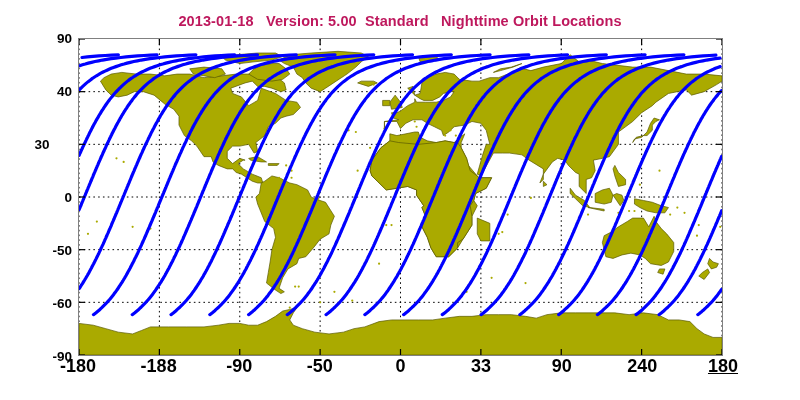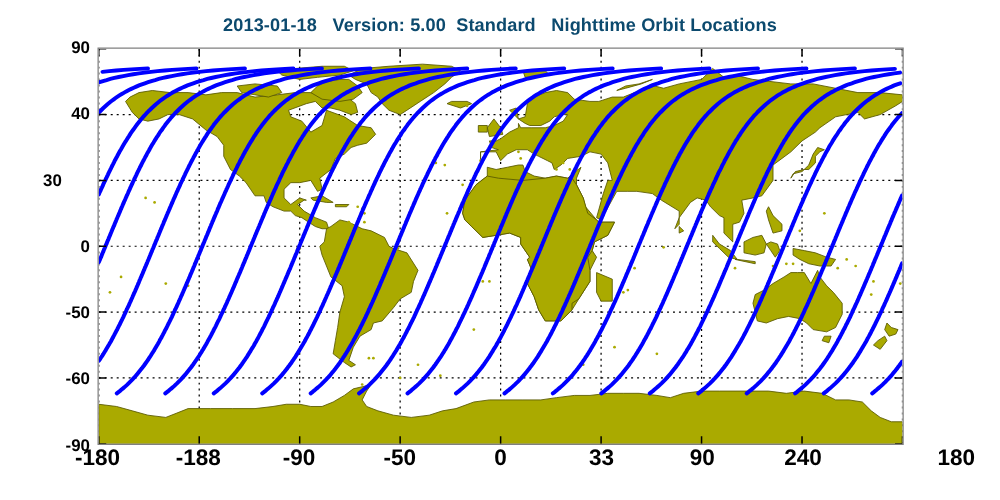--- a/index.html
+++ b/index.html
@@ -2,21 +2,21 @@
 <html><head>
 <meta charset="utf-8">
 <style>
   html,body{margin:0;padding:0;background:#ffffff;}
   body{width:800px;height:400px;overflow:hidden;
        font-family:"Liberation Sans",sans-serif;}
   #root{position:relative;width:800px;height:400px;background:#ffffff;}
 
   #title{
     position:absolute;left:0;top:13px;width:800px;
-    text-align:center;font-size:14.5px;font-weight:bold;color:#0c4a6e;
+    text-align:center;font-size:14.5px;font-weight:bold;color:#be185d;
     letter-spacing:.1px;white-space:pre;
   }
 
   #plotframe{
     position:absolute;left:78px;top:38px;width:645px;height:318px;
     border:1.5px solid #808080;box-sizing:border-box;background:#ffffff;
   }
   #plotclip{position:absolute;inset:0;overflow:hidden;}
   #mapsvg{position:absolute;left:0;top:0;width:100%;height:100%;display:block;}
 
@@ -223,16 +223,16 @@
     </div>
   <div id="xlabels">
       <div class="xtlabel" style="left: 78px;">-180</div>
       <div class="xtlabel" style="left: 158.625px;">-188</div>
       <div class="xtlabel" style="left: 239.25px;">-90</div>
       <div class="xtlabel" style="left: 319.875px;">-50</div>
       <div class="xtlabel" style="left: 400.5px;">0</div>
       <div class="xtlabel" style="left: 481.125px;">33</div>
       <div class="xtlabel" style="left: 561.75px;">90</div>
       <div class="xtlabel" style="left: 642.375px;">240</div>
-      <div class="xtlabel" style="left: 765px;">180</div>
+      <div class="xtlabel" style="left: 723px; text-decoration: underline;">180</div>
     </div>
 
 </div>
 
 </body></html>

